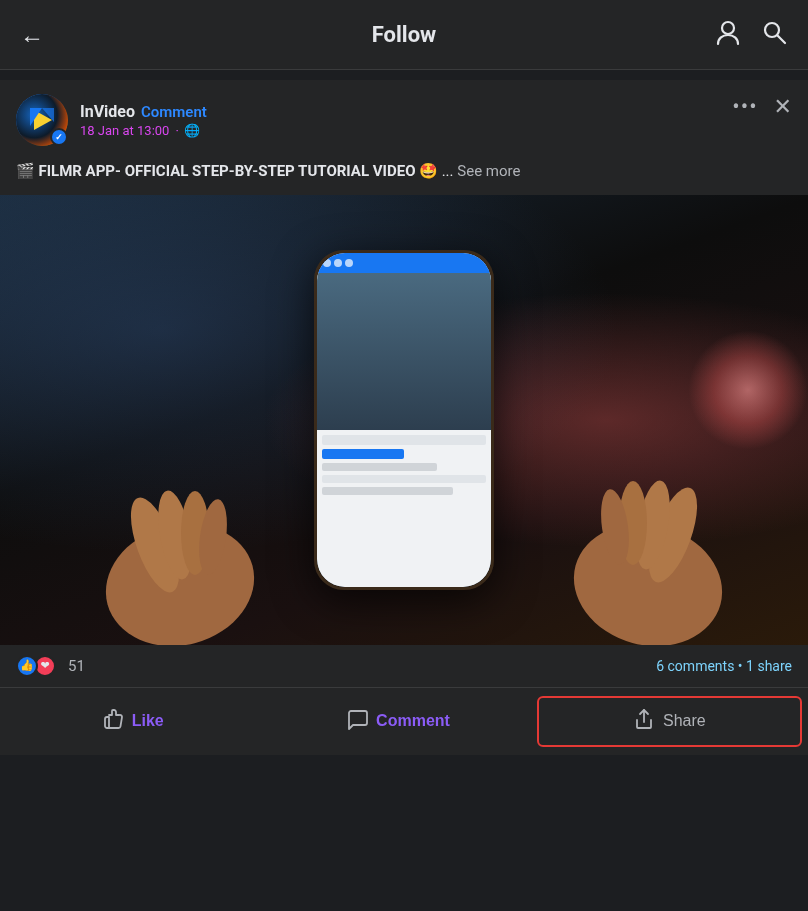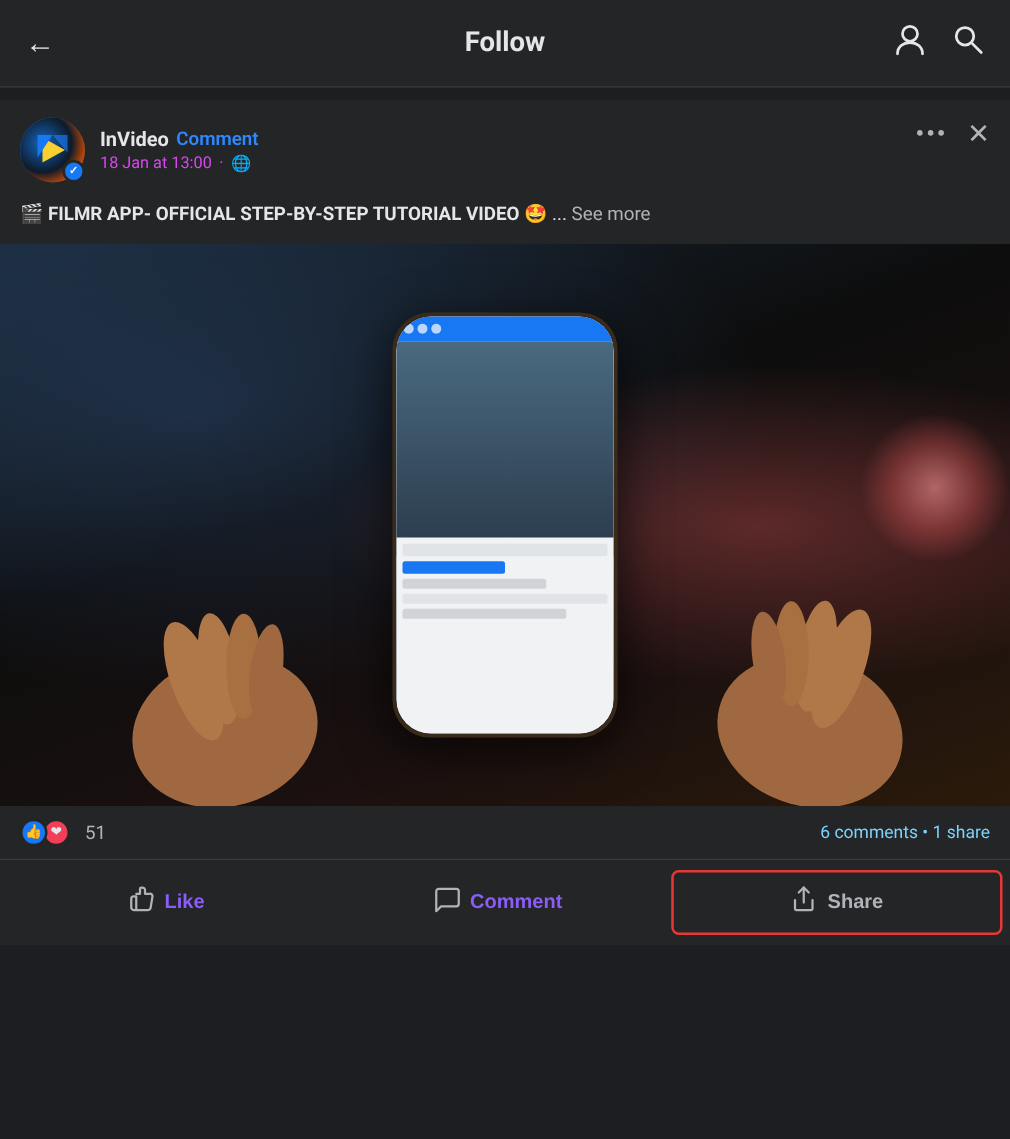--- a/index.html
+++ b/index.html
@@ -364,21 +364,21 @@
 
     .share-btn-highlighted {
       display: flex;
       align-items: center;
       justify-content: center;
       gap: 8px;
       padding: 10px 0;
       cursor: pointer;
       color: #b0b3b8;
       font-size: 16px;
-      font-weight: 700;
+      font-weight: 400;
       border: 2.5px solid #e53935;
       border-radius: 6px;
       width: 100%;
       background: none;
     }
   </style>
 </head>
 <body>
 
 <div class="top-nav">

